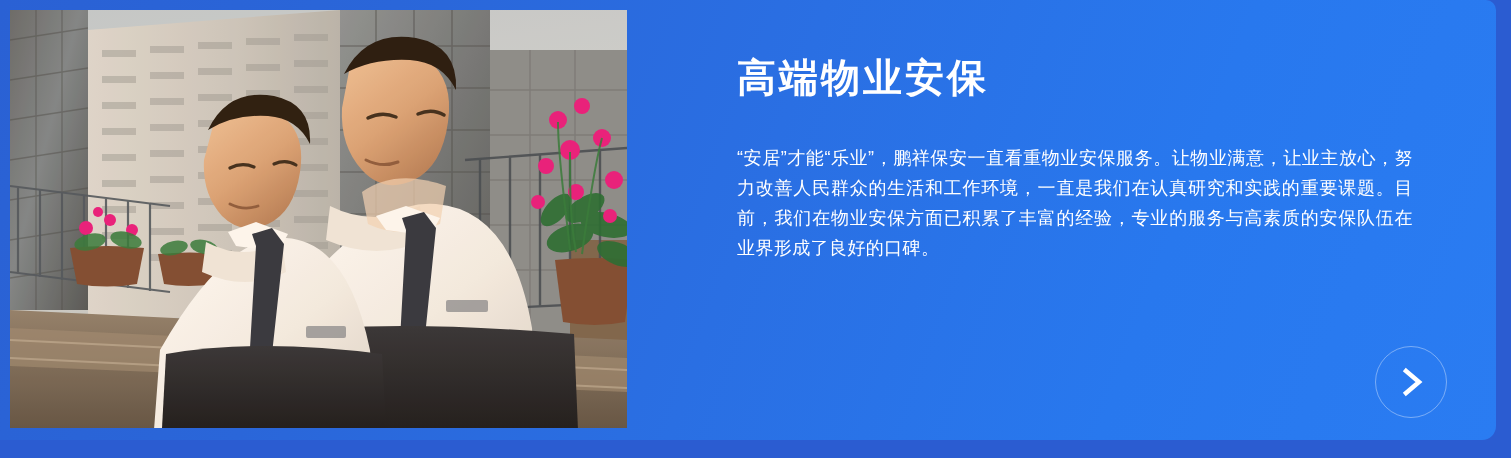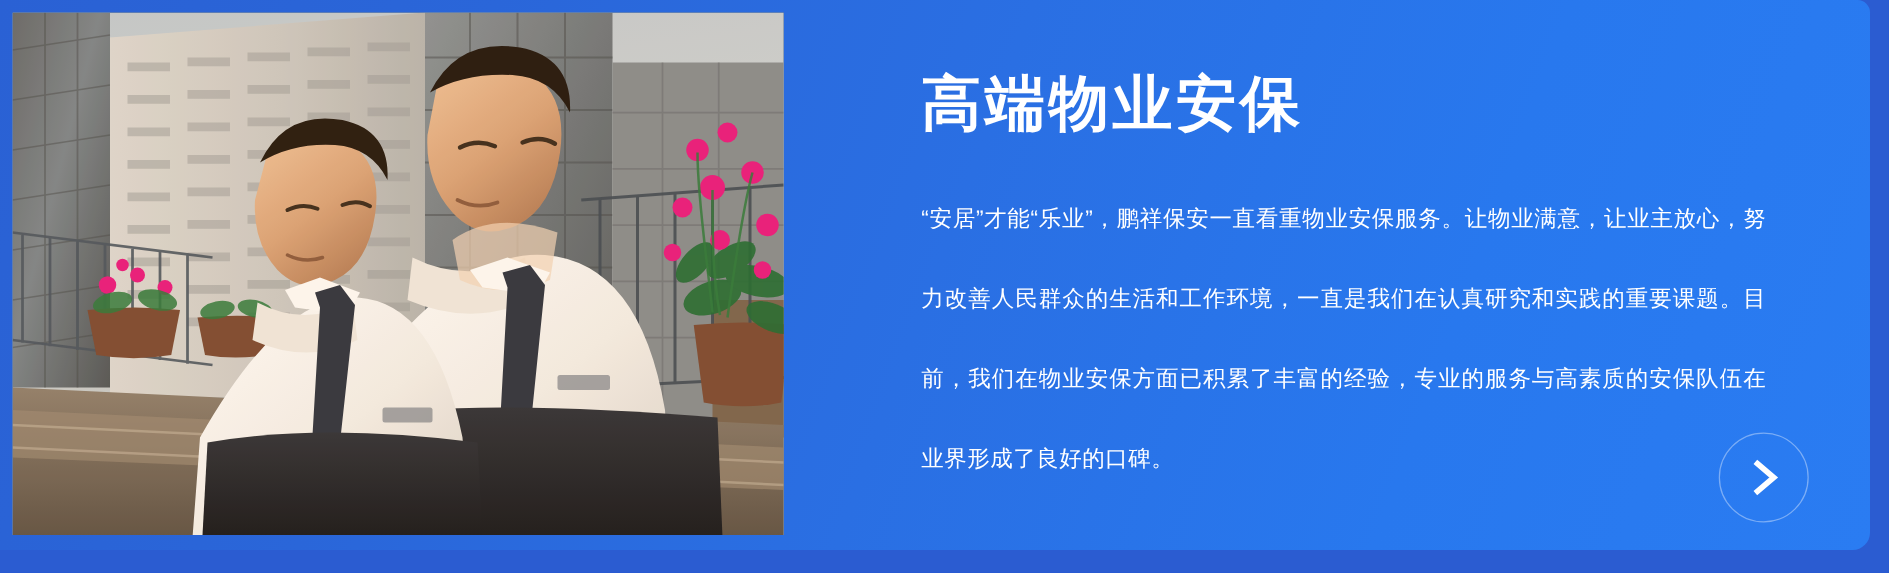--- a/index.html
+++ b/index.html
@@ -56,36 +56,36 @@
     top: 0;
     width: 676px;
     height: 440px;
   }
 
   .headline {
     position: absolute;
     left: 0;
     top: 56px;
     margin: 0;
-    font-size: 48px;
+    font-size: 39px;
     line-height: 1.15;
     font-weight: bold;
     color: #ffffff;
     letter-spacing: 3px;
     white-space: nowrap;
   }
 
   .body-copy {
     position: absolute;
     left: 0;
     top: 143px;
     width: 676px;
     margin: 0;
     font-size: 18px;
-    line-height: 64px;
+    line-height: 30px;
     color: #ffffff;
     text-align: justify;
     text-justify: inter-ideograph;
     letter-spacing: 0.4px;
   }
 
   
   .next-button {
     position: absolute;
     left: 1375px;

